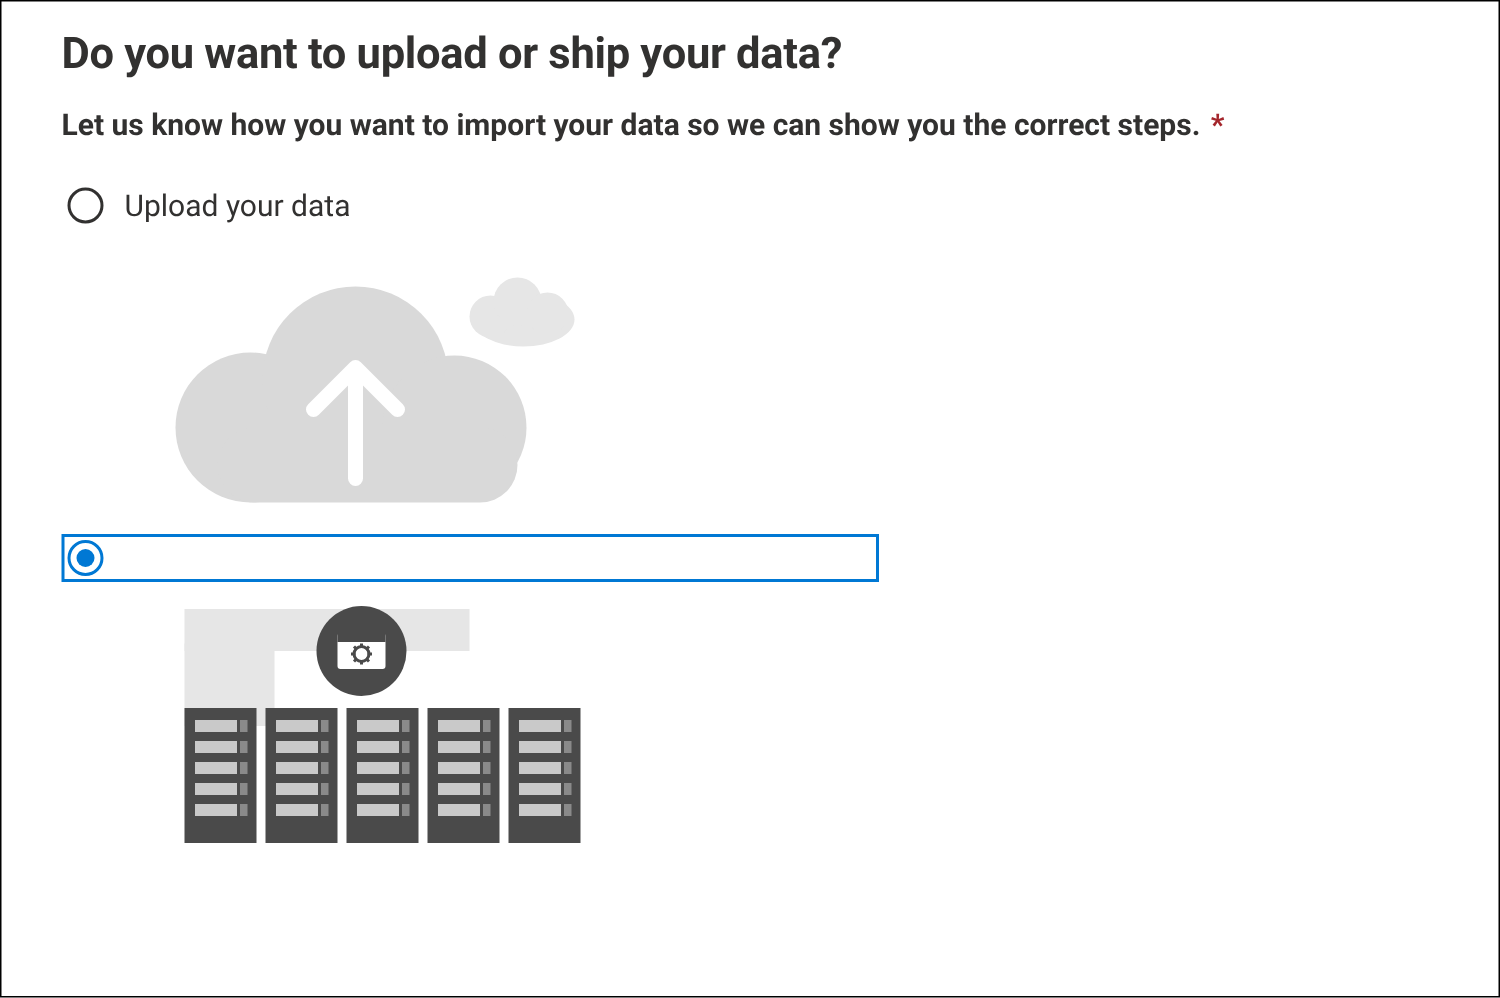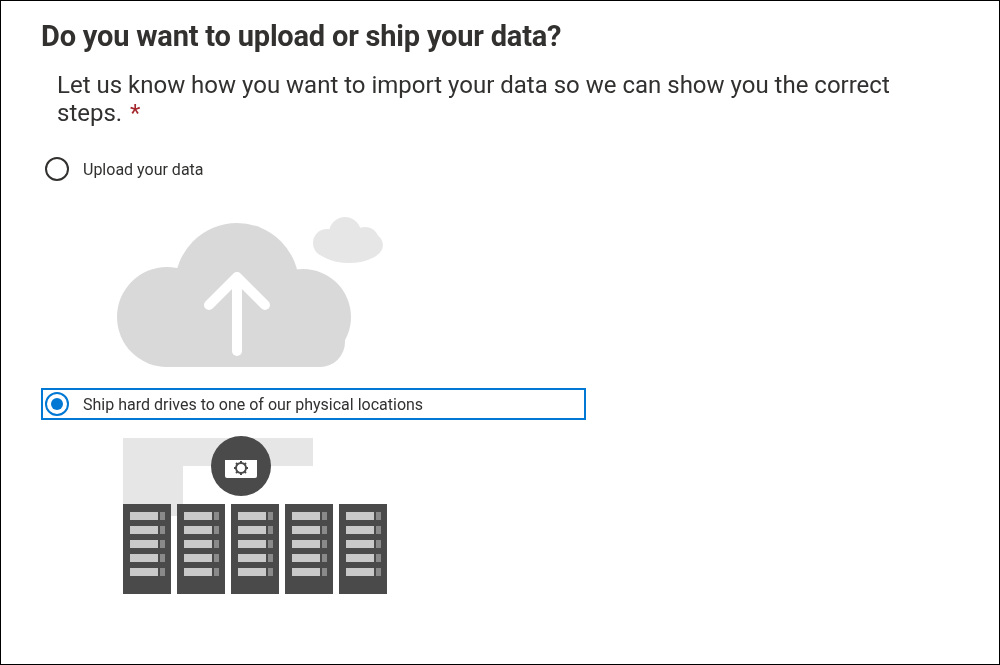--- a/index.html
+++ b/index.html
@@ -14,24 +14,24 @@
       color: #323130;
     }
     h1.page-heading {
       font-size: 29px;
       font-weight: 700;
       margin: 0 0 18px 0;
       color: #323130;
       letter-spacing: -0.2px;
     }
     .intro {
-      font-size: 24px;
-      font-weight: 400;
-      color: #323130;
-      margin: 0 0 22px 16px;
+      font-size: 20px;
+      font-weight: 700;
+      color: #323130;
+      margin: 0 0 22px 0;
     }
     .required {
       color: #a4262c;
       margin-left: 2px;
     }
     .option-block { }
     .option-row {
       display: flex;
       align-items: center;
       gap: 14px;
@@ -55,21 +55,21 @@
     }
     .radio.selected { border-color: #0078d4; }
     .radio .dot {
       width: 12px; height: 12px;
       border-radius: 50%;
       background: #0078d4;
       display: none;
     }
     .radio.selected .dot { display: block; }
     .option-label {
-      font-size: 16px;
+      font-size: 20px;
       color: #323130;
       user-select: none;
     }
     .illustration-cloud {
       margin: 10px 0 14px 46px;
       width: 310px;
       height: 175px;
       position: relative;
     }
     .illustration-dc {
@@ -119,21 +119,20 @@
       </g>
     </svg>
   </div>
 </div>
 
 <div class="option-block">
   <div class="option-row focused">
     <span class="radio selected">
       <span class="dot"></span>
     </span>
-    <span class="option-label">Ship hard drives to one of our physical locations</span>
   </div>
   <div class="illustration-dc">
     <svg viewBox="0 0 300 175" width="300" height="175">
 
       <g fill="#e6e6e6">
         <rect x="22" y="35" width="60" height="55"></rect>
         <rect x="22" y="12" width="190" height="28"></rect>
       </g>
 
       <circle cx="140" cy="40" r="30" fill="#4a4a4a"></circle>

